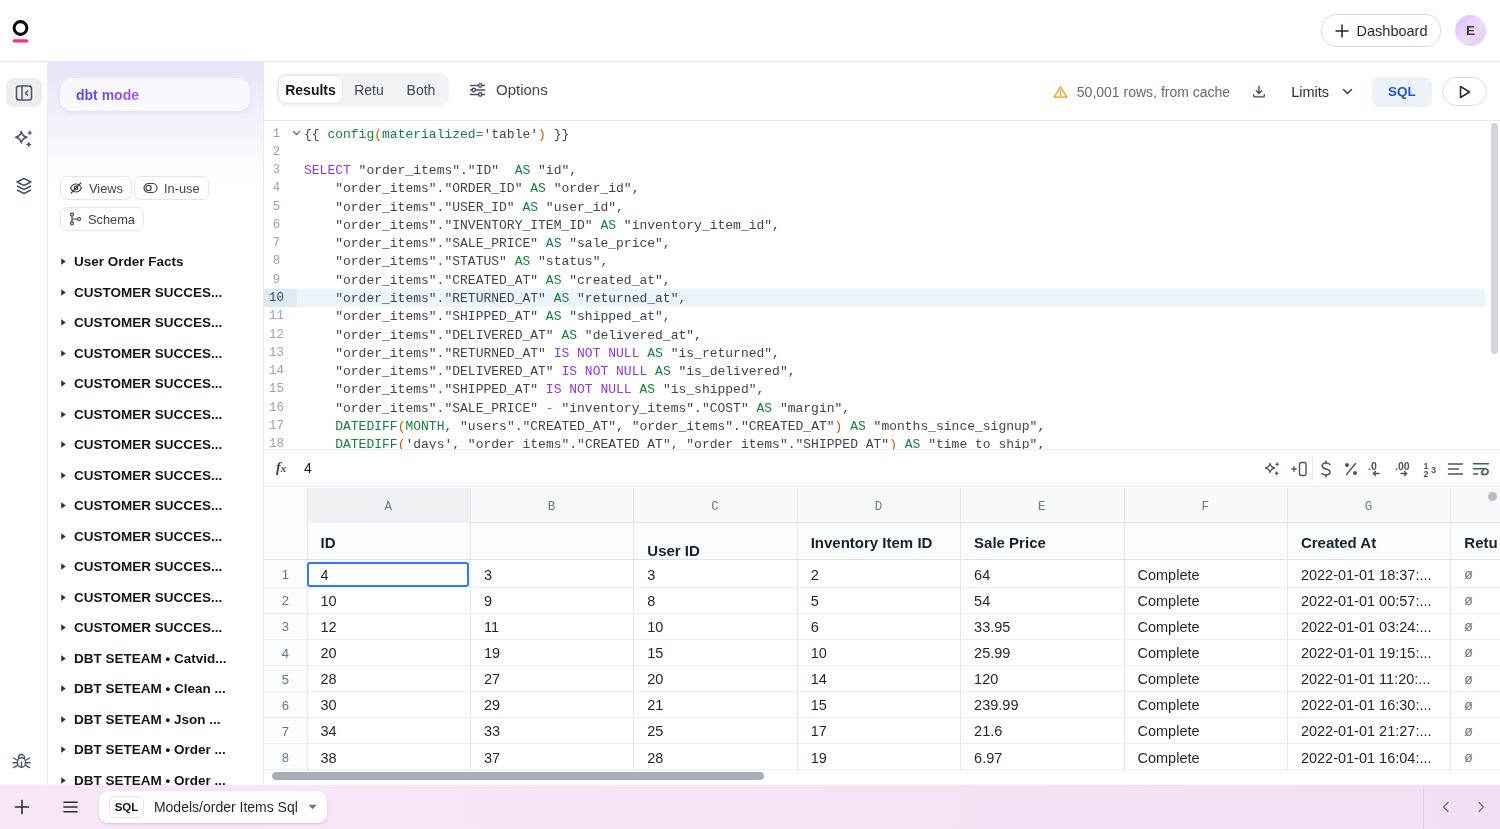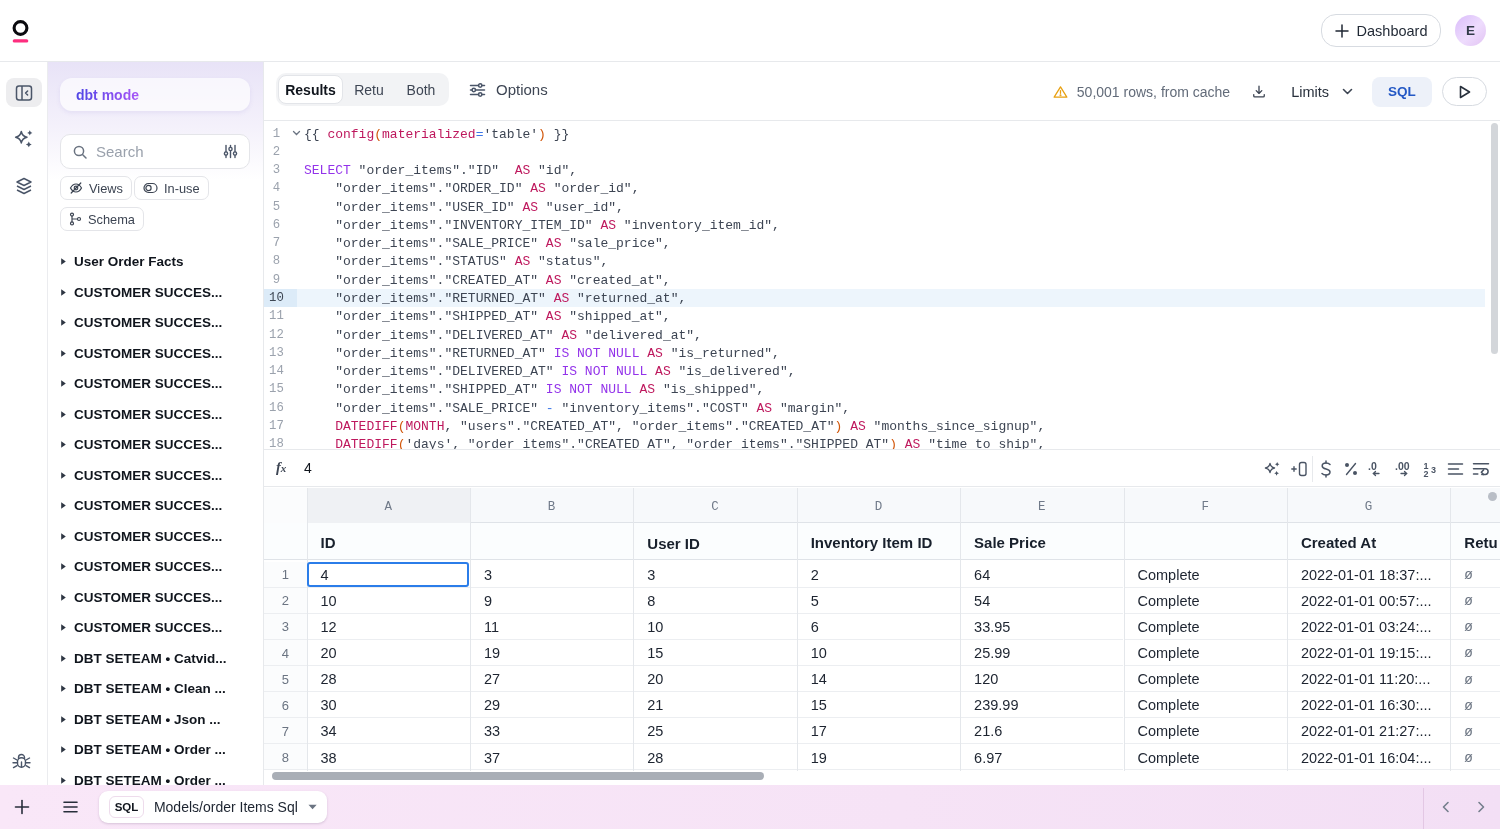--- a/index.html
+++ b/index.html
@@ -28,21 +28,21 @@
 #seg { position:absolute; left:12px; top:11px; height:33px; background:#f2f3f5; border-radius:10px; display:flex; align-items:center; padding:0 2px; }
 #seg .on { width:65px; height:29px; background:#fff; border:1px solid #e3e5e9; border-radius:8px; display:flex; align-items:center; justify-content:center; font-weight:700; font-size:14px; color:#10151d; }
 #seg .off { width:52px; text-align:center; font-size:14px; color:#3e4654; }
 #optbtn { position:absolute; left:205px; top:19px; display:flex; align-items:center; gap:10px; font-size:15px; color:#3e4654; }
 #runinfo { position:absolute; right:0; top:0; height:59px; display:flex; align-items:center; }
 
 #code { position:absolute; left:264px; top:121px; width:1236px; height:329px; background:#fff; border-bottom:1px solid #e7e9ec; overflow:hidden; font-family:"Liberation Mono", monospace; font-size:13px; z-index:5; }
 .cline { position:absolute; left:0; width:1220px; height:18.28px; white-space:pre; }
 .lnum { position:absolute; left:0; top:2px; width:25px; text-align:center; color:#9ba2ad; font-size:12.3px; font-family:"Liberation Mono", monospace; }
 .ctext { position:absolute; left:40px; top:2px; color:#3d4553; }
-.tk,.t { color:#be185d;margin-top:40px; }
+.tk,.t { color:#15803d;margin-top:40px; }
 .pk,.p { color:#9333ea; }
 .ok,.o { color:#d2570b; }
 .bk,.b { color:#3b76e8; }
 
 #fxbar { position:absolute; left:264px; top:451px; width:1236px; height:36px; background:#fff; border-bottom:1px solid #e7e9ec; z-index:5; }
 .fxi { position:absolute; top:50%; transform:translateY(-50%); }
 
 #grid { position:absolute; left:264px; top:488px; width:1236px; height:297px; background:#fff; overflow:hidden; }
 .cell { position:absolute; font-size:14.5px; color:#1d2430; padding-left:14px; display:flex; align-items:center; white-space:nowrap; overflow:hidden; }
 
@@ -103,35 +103,20 @@
         <line x1="18" y1="10.8" x2="13.5" y2="10.8"></line>
         <line x1="17.5" y1="15.6" x2="14" y2="13.6"></line>
       </svg>
     </div>
 </div>
 
 <div id="sidebar">
   <div id="sidegrad"></div>
   <div id="dbtchip">
       <span>dbt mode</span>
-    </div>
-  <div id="searchbox">
-      <svg width="16" height="16" viewBox="0 0 16 16" fill="none" stroke="#6a7380" stroke-width="1.5" stroke-linecap="round">
-        <circle cx="7" cy="7" r="4.6"></circle>
-        <line x1="10.5" y1="10.5" x2="14" y2="14"></line>
-      </svg>
-      <span class="ph">Search</span>
-      <svg width="15" height="15" viewBox="0 0 15 15" fill="none" stroke="#4a5568" stroke-width="1.4" stroke-linecap="round">
-        <line x1="3" y1="1.5" x2="3" y2="13.5"></line>
-        <line x1="7.5" y1="1.5" x2="7.5" y2="13.5"></line>
-        <line x1="12" y1="1.5" x2="12" y2="13.5"></line>
-        <circle cx="3" cy="9.5" r="1.6" fill="#fff"></circle>
-        <circle cx="7.5" cy="5" r="1.6" fill="#fff"></circle>
-        <circle cx="12" cy="9.5" r="1.6" fill="#fff"></circle>
-      </svg>
     </div>
   <div class="chip" style="left:12px;top:114px">
       <svg width="14" height="14" viewBox="0 0 14 14" fill="none" stroke="#3c4452" stroke-width="1.2" stroke-linecap="round">
         <path d="M1.5 7 C3 4.2 5 3 7 3 C9 3 11 4.2 12.5 7 C11 9.8 9 11 7 11 C5 11 3 9.8 1.5 7 Z"></path>
         <circle cx="7" cy="7" r="1.8"></circle>
         <line x1="2.2" y1="12" x2="11.8" y2="2"></line>
       </svg>
       <span>Views</span>
     </div>
   <div class="chip" style="left:86px;top:114px">
@@ -411,21 +396,21 @@
 <div class="abs" style="left:42.5px;top:0;width:163.4px;height:35px;background:#eff1f4"></div>
 <div class="abs" style="left:42.5px;top:0;width:163.4px;height:35px;display:flex;align-items:center;justify-content:center;padding-top:3px;font-family:'Liberation Mono',monospace;font-size:12.5px;color:#707a89">A</div>
 <div class="abs" style="left:205.9px;top:0;width:163.4px;height:35px;display:flex;align-items:center;justify-content:center;padding-top:3px;font-family:'Liberation Mono',monospace;font-size:12.5px;color:#707a89">B</div>
 <div class="abs" style="left:369.3px;top:0;width:163.4px;height:35px;display:flex;align-items:center;justify-content:center;padding-top:3px;font-family:'Liberation Mono',monospace;font-size:12.5px;color:#707a89">C</div>
 <div class="abs" style="left:532.7px;top:0;width:163.4px;height:35px;display:flex;align-items:center;justify-content:center;padding-top:3px;font-family:'Liberation Mono',monospace;font-size:12.5px;color:#707a89">D</div>
 <div class="abs" style="left:696.1px;top:0;width:163.4px;height:35px;display:flex;align-items:center;justify-content:center;padding-top:3px;font-family:'Liberation Mono',monospace;font-size:12.5px;color:#707a89">E</div>
 <div class="abs" style="left:859.5px;top:0;width:163.4px;height:35px;display:flex;align-items:center;justify-content:center;padding-top:3px;font-family:'Liberation Mono',monospace;font-size:12.5px;color:#707a89">F</div>
 <div class="abs" style="left:1022.9px;top:0;width:163.4px;height:35px;display:flex;align-items:center;justify-content:center;padding-top:3px;font-family:'Liberation Mono',monospace;font-size:12.5px;color:#707a89">G</div>
 <div class="abs" style="left:0;top:35px;width:1236px;height:37px;background:#fbfdfe;border-bottom:1px solid #dfe3e8"></div>
 <div class="cell" style="left:42.5px;top:35px;width:163.4px;height:37px;padding-top:2px;font-weight:700;font-size:15px;color:#18202c">ID</div>
-<div class="cell" style="left:369.3px;top:36px;width:163.4px;height:37px;padding-top:2px;font-weight:700;font-size:15px;color:#18202c">User ID</div>
+<div class="cell" style="left:369.3px;top:43px;width:163.4px;height:37px;padding-top:2px;font-weight:700;font-size:15px;color:#18202c">User ID</div>
 <div class="cell" style="left:532.7px;top:35px;width:163.4px;height:37px;padding-top:2px;font-weight:700;font-size:15px;color:#18202c">Inventory Item ID</div>
 <div class="cell" style="left:696.1px;top:35px;width:163.4px;height:37px;padding-top:2px;font-weight:700;font-size:15px;color:#18202c">Sale Price</div>
 <div class="cell" style="left:1022.9px;top:35px;width:163.4px;height:37px;padding-top:2px;font-weight:700;font-size:15px;color:#18202c">Created At</div>
 <div class="cell" style="left:1186.3px;top:35px;width:60px;height:37px;padding-top:2px;font-weight:700;font-size:15px;color:#18202c">Retu</div>
 <div class="abs" style="left:0;top:73.5px;width:42.5px;height:26.1px;background:#fbfcfd;border-bottom:1px solid #eceef1;display:flex;align-items:center;justify-content:center;padding-top:1.5px;font-size:13px;color:#6b7482">1</div>
 <div class="cell" style="left:42.5px;top:73.5px;width:163.4px;height:26.1px;border-bottom:1px solid #eceef1;padding-top:1.5px">4</div>
 <div class="cell" style="left:205.9px;top:73.5px;width:163.4px;height:26.1px;border-bottom:1px solid #eceef1;padding-top:1.5px">3</div>
 <div class="cell" style="left:369.3px;top:73.5px;width:163.4px;height:26.1px;border-bottom:1px solid #eceef1;padding-top:1.5px">3</div>
 <div class="cell" style="left:532.7px;top:73.5px;width:163.4px;height:26.1px;border-bottom:1px solid #eceef1;padding-top:1.5px">2</div>
 <div class="cell" style="left:696.1px;top:73.5px;width:163.4px;height:26.1px;border-bottom:1px solid #eceef1;padding-top:1.5px">64</div>

